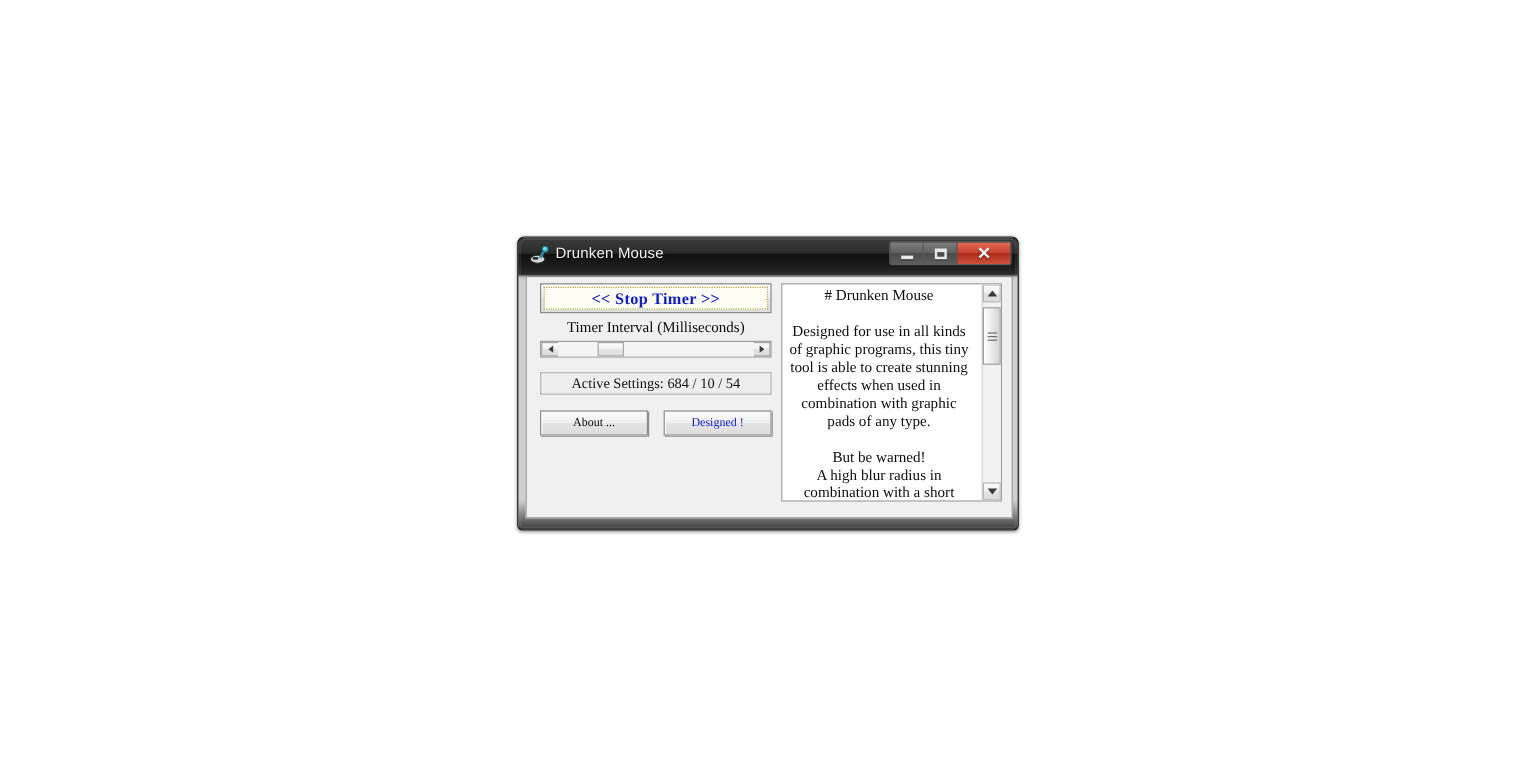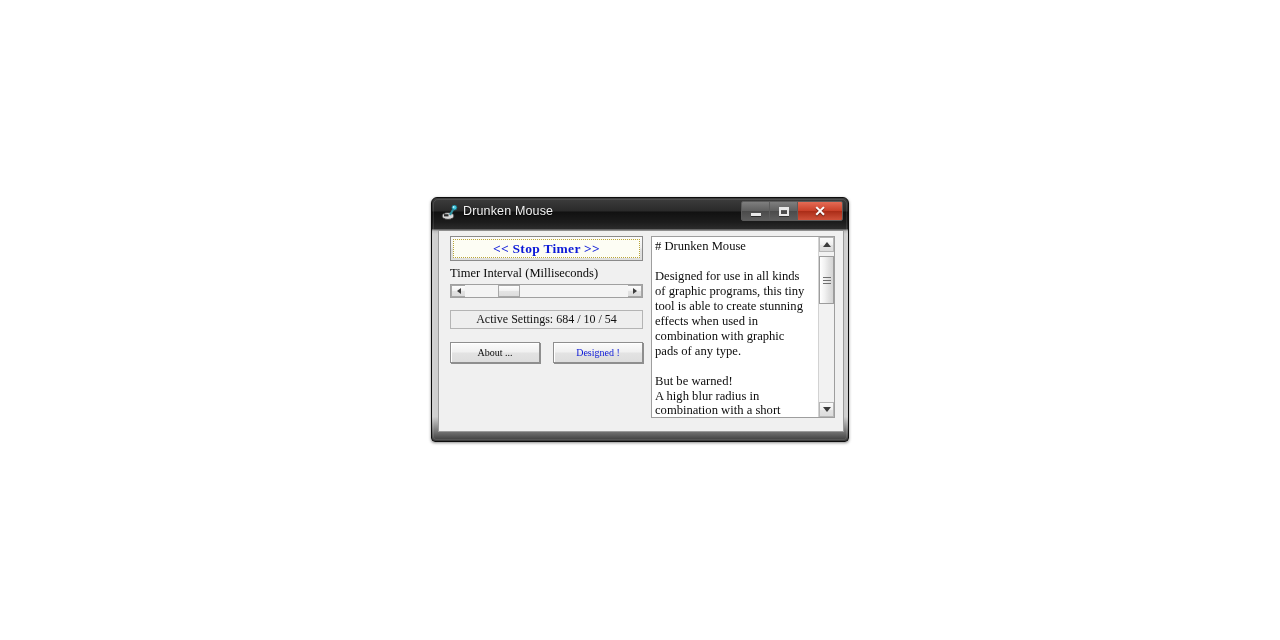--- a/index.html
+++ b/index.html
@@ -111,20 +111,21 @@
 
   
   .client {
     position: absolute;
     left: 6px; top: 32px;
     width: 406px;
     height: 202px;
     background: #f0f0f0;
     border: 1px solid #9a9a9a;
     border-top-color: #8f8f8f;
+    text-align: center;
   }
 
   
   .left-col {
     position: absolute;
     left: 11px; top: 5px;
     width: 193px;
   }
 
   .stop-timer-btn {

